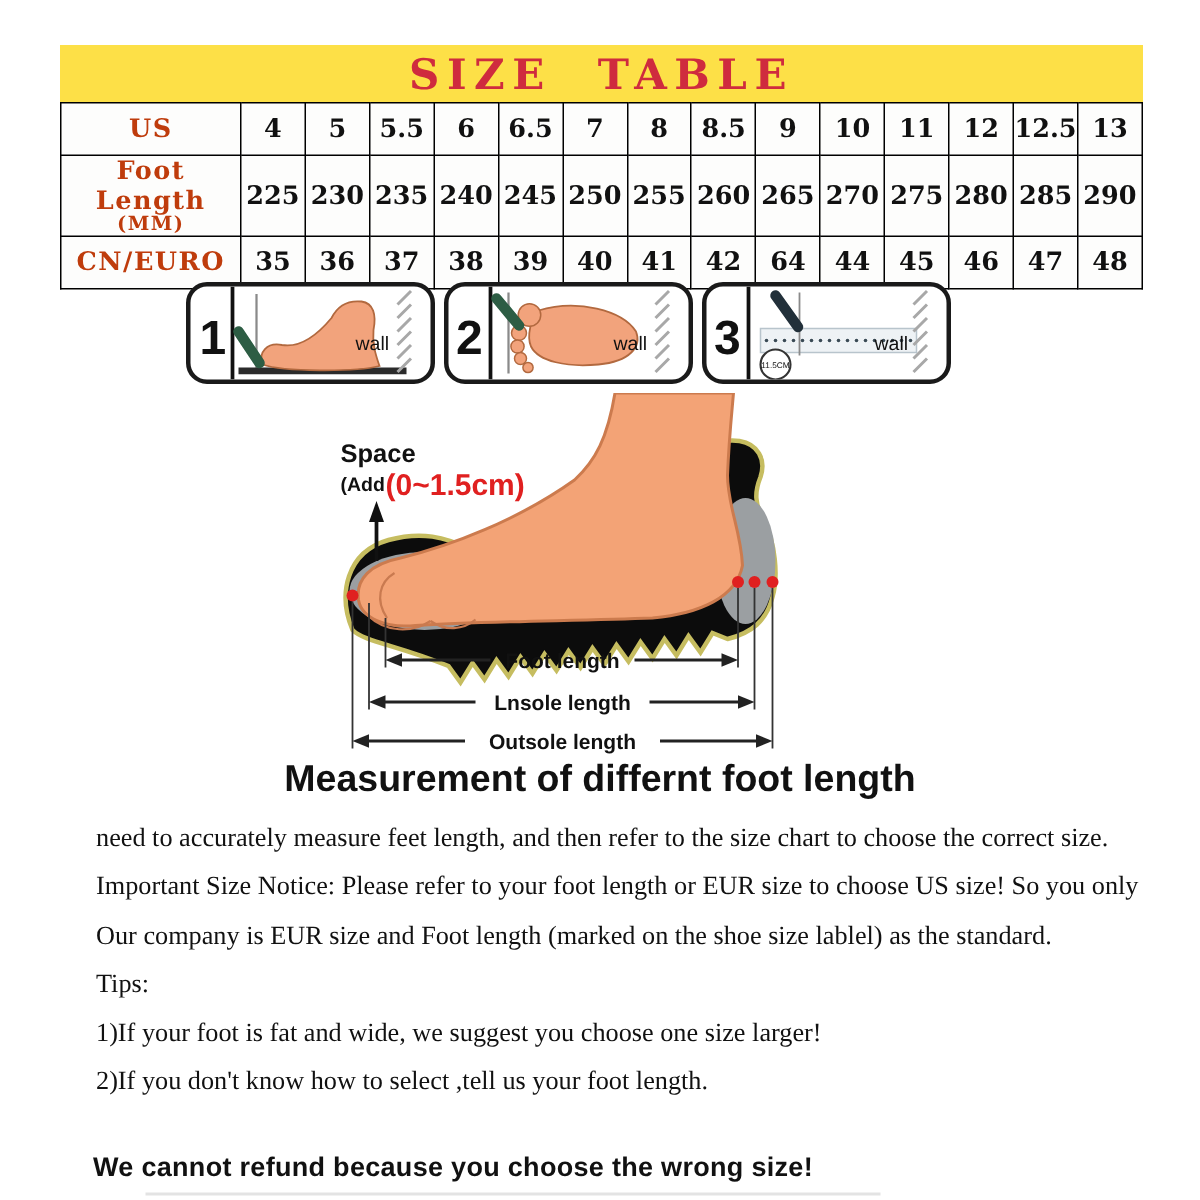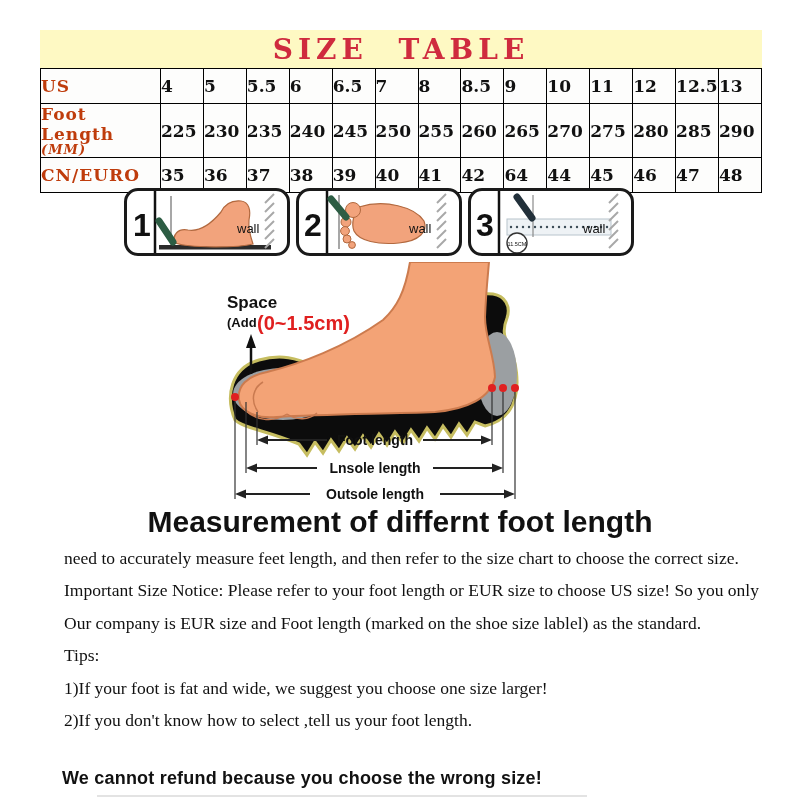--- a/index.html
+++ b/index.html
@@ -2,54 +2,54 @@
 <html><head>
 <meta charset="utf-8">
 <style>
   html,body{margin:0;padding:0;}
   body{
     width:800px;height:800px;background:#ffffff;position:relative;overflow:hidden;
     font-family:"Liberation Sans",sans-serif;color:#111;
   }
   
   .title-bar{
-    position:absolute;left:40px;top:30px;width:722px;height:38px;background:#fef9c3;
+    position:absolute;left:40px;top:30px;width:722px;height:38px;background:#fde047;
     display:flex;align-items:center;justify-content:center;
   }
   .title-bar span{
     font-family:"DejaVu Serif",serif;font-size:28px;color:#cf2b3e;
     letter-spacing:5px;word-spacing:16px;font-weight:600;
   }
   
   table.size{
     position:absolute;left:40px;top:68px;width:722px;border-collapse:collapse;table-layout:fixed;
   }
   table.size td{
-    border:1.5px solid #000;text-align:left;vertical-align:middle;background:#fdfdfc;
+    border:1.5px solid #000;text-align:center;vertical-align:middle;background:#fdfdfc;
     font-family:"DejaVu Serif",serif;font-weight:bold;font-size:17px;padding:0;
   }
   table.size tr.r0 td{height:34px;}
   table.size tr.r1 td{height:38px;}
   table.size tr.r2 td{height:34px;}
   td.hdr{background:#fefe01;color:#bf3c0c;font-size:16px;letter-spacing:1px;}
-  td.hdr .sub{display:block;font-size:13px;margin-top:-2px;font-style:italic;}
+  td.hdr .sub{display:block;font-size:13px;margin-top:-2px;}
   td.v-big{font-size:27px;font-weight:400;font-family:"DejaVu Sans",sans-serif;}
   td.v-lg{font-size:20px;font-family:"DejaVu Sans",sans-serif;}
   
   .diagrams{position:absolute;left:124px;top:188px;display:flex;gap:6px;}
   .dbox{
     width:160px;height:62px;border:3px solid #1a1a1a;border-radius:14px;background:#fff;position:relative;
   }
   .dbox svg{position:absolute;left:0;top:0;}
   
   .foot-fig{position:absolute;left:205px;top:262px;}
   
   .measure-heading{
     position:absolute;left:0;top:505px;width:800px;text-align:center;
-    font-size:30px;font-weight:bold;letter-spacing:0px;
+    font-size:25px;font-weight:bold;letter-spacing:0px;
   }
   
   .notice{position:absolute;left:64px;top:543px;width:700px;}
   .notice p{
     margin:0;height:32.4px;font-family:"Liberation Serif",serif;font-size:17.5px;line-height:30px;
     white-space:nowrap;
   }
   .warning{
     position:absolute;left:62px;top:768px;width:720px;
     font-size:18px;font-weight:bold;letter-spacing:0.2px;

